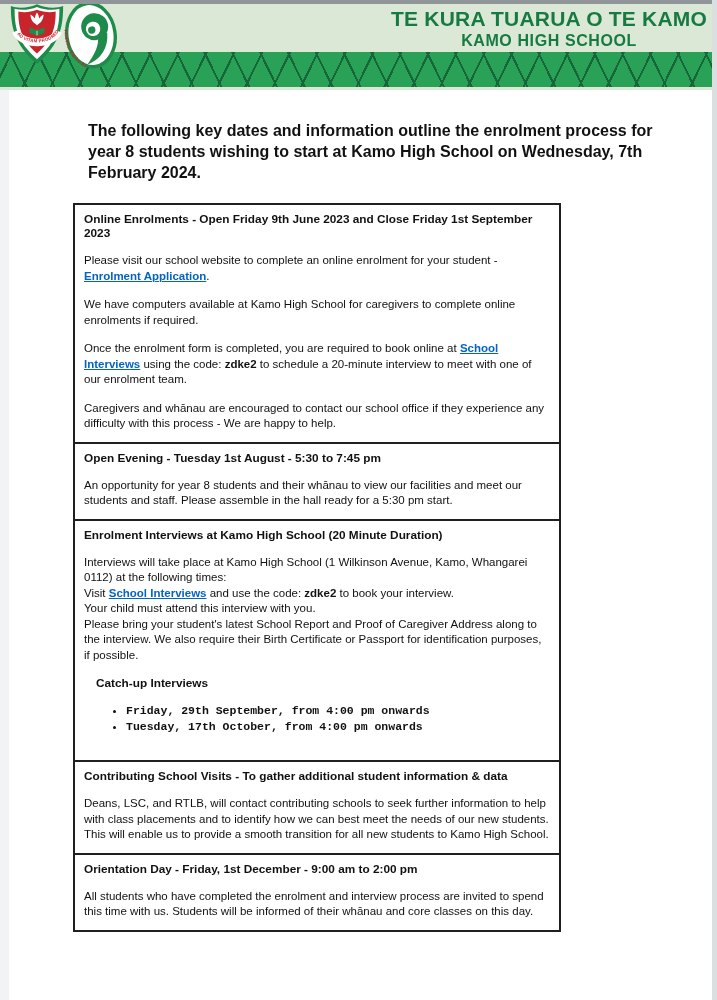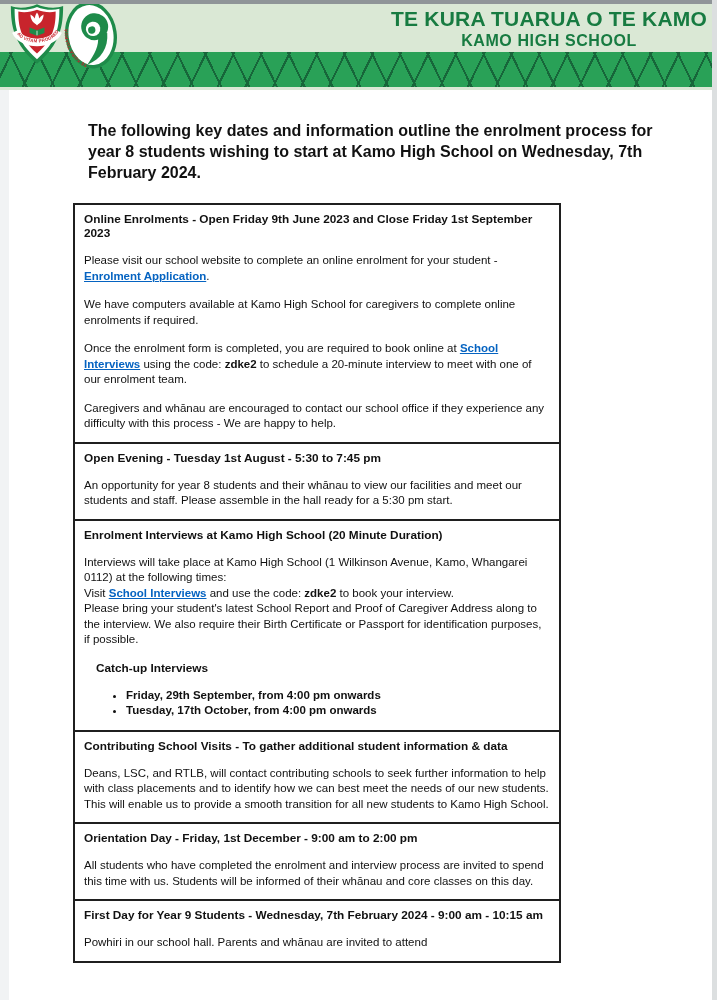--- a/index.html
+++ b/index.html
@@ -33,21 +33,21 @@
   .intro { margin:30px 55px 0 88px; font-weight:bold; font-size:16px; line-height:21px; color:#111; }
   .info-table { margin:20px 0 0 73px; width:488px; border:2px solid #1f1f1f; background:#fff; }
   .row { padding:7px 9px 10px 9px; border-bottom:2px solid #1f1f1f; }
   .row:last-child { border-bottom:none; }
   .heading { font-size:11.8px; font-weight:bold; color:#111; margin-bottom:13px; }
   .subheading { font-size:11.8px; font-weight:bold; color:#111; margin:10px 12px 13px; }
   .para { font-size:11.5px; line-height:15.5px; color:#111; margin-bottom:13px; }
   .para.tight { margin-bottom:0; }
   .para.lead { margin-bottom:0; }
   .bullets { margin:0 0 12px; padding-left:42px; }
-  .bullets.last { margin-bottom:1px; }
+  .bullets.last { margin-bottom:16px;font-family:Liberation Mono, monospace; }
   .bullets li { font-size:11.5px; line-height:15.5px; font-weight:bold; color:#111; }
   .doclink { color:#0563c1; font-weight:bold; text-decoration:underline; cursor:pointer; }
   .code { font-weight:bold; }
 </style>
 </head>
 <body>
 
 <div class="page">
   <div class="top-bar"></div>
   <div class="right-strip"></div>
@@ -107,37 +107,34 @@
 
     <div class="row">
       <div class="heading">Open Evening - Tuesday 1st August - 5:30 to 7:45 pm</div>
       <p class="para tight">An opportunity for year 8 students and their whānau to view our facilities and meet our students and staff. Please assemble in the hall ready for a 5:30 pm start.</p>
     </div>
 
     <div class="row">
       <div class="heading">Enrolment Interviews at Kamo High School (20 Minute Duration)</div>
       <p class="para lead">Interviews will take place at Kamo High School (1 Wilkinson Avenue, Kamo, Whangarei 0112) at the following times:</p>
       <p class="para tight"><span>Visit </span><a class="doclink">School Interviews</a><span> and use the code: </span><span class="code">zdke2</span><span> to book your interview.</span></p>
+      <p class="para tight">Your child must attend this interview with you.</p>
       <p class="para">Please bring your student's latest School Report and Proof of Caregiver Address along to the interview.  We also require their Birth Certificate or Passport for identification purposes, if possible.</p>
       <div class="subheading">Catch-up Interviews</div>
       <ul class="bullets last">
         <li>Friday, 29th September, from 4:00 pm onwards</li>
         <li>Tuesday, 17th October, from 4:00 pm onwards</li>
       </ul>
     </div>
 
     <div class="row">
       <div class="heading">Contributing School Visits - To gather additional student information &amp; data</div>
       <p class="para tight">Deans, LSC, and RTLB, will contact contributing schools to seek further information to help with class placements and to identify how we can best meet the needs of our new students.  This will enable us to provide a smooth transition for all new students to Kamo High School.</p>
     </div>
 
     <div class="row">
       <div class="heading">Orientation Day - Friday, 1st December - 9:00 am to 2:00 pm</div>
       <p class="para tight">All students who have completed the enrolment and interview process are invited to spend this time with us. Students will be informed of their whānau and core classes on this day.</p>
     </div>
 
-    <div class="row">
-      <div class="heading">First Day for Year 9 Students - Wednesday, 7th February 2024 - 9:00 am - 10:15 am</div>
-      <p class="para tight">Powhiri in our school hall.  Parents and whānau are invited to attend</p>
-    </div>
 
   </div>
 </div>
 
 </body></html>

